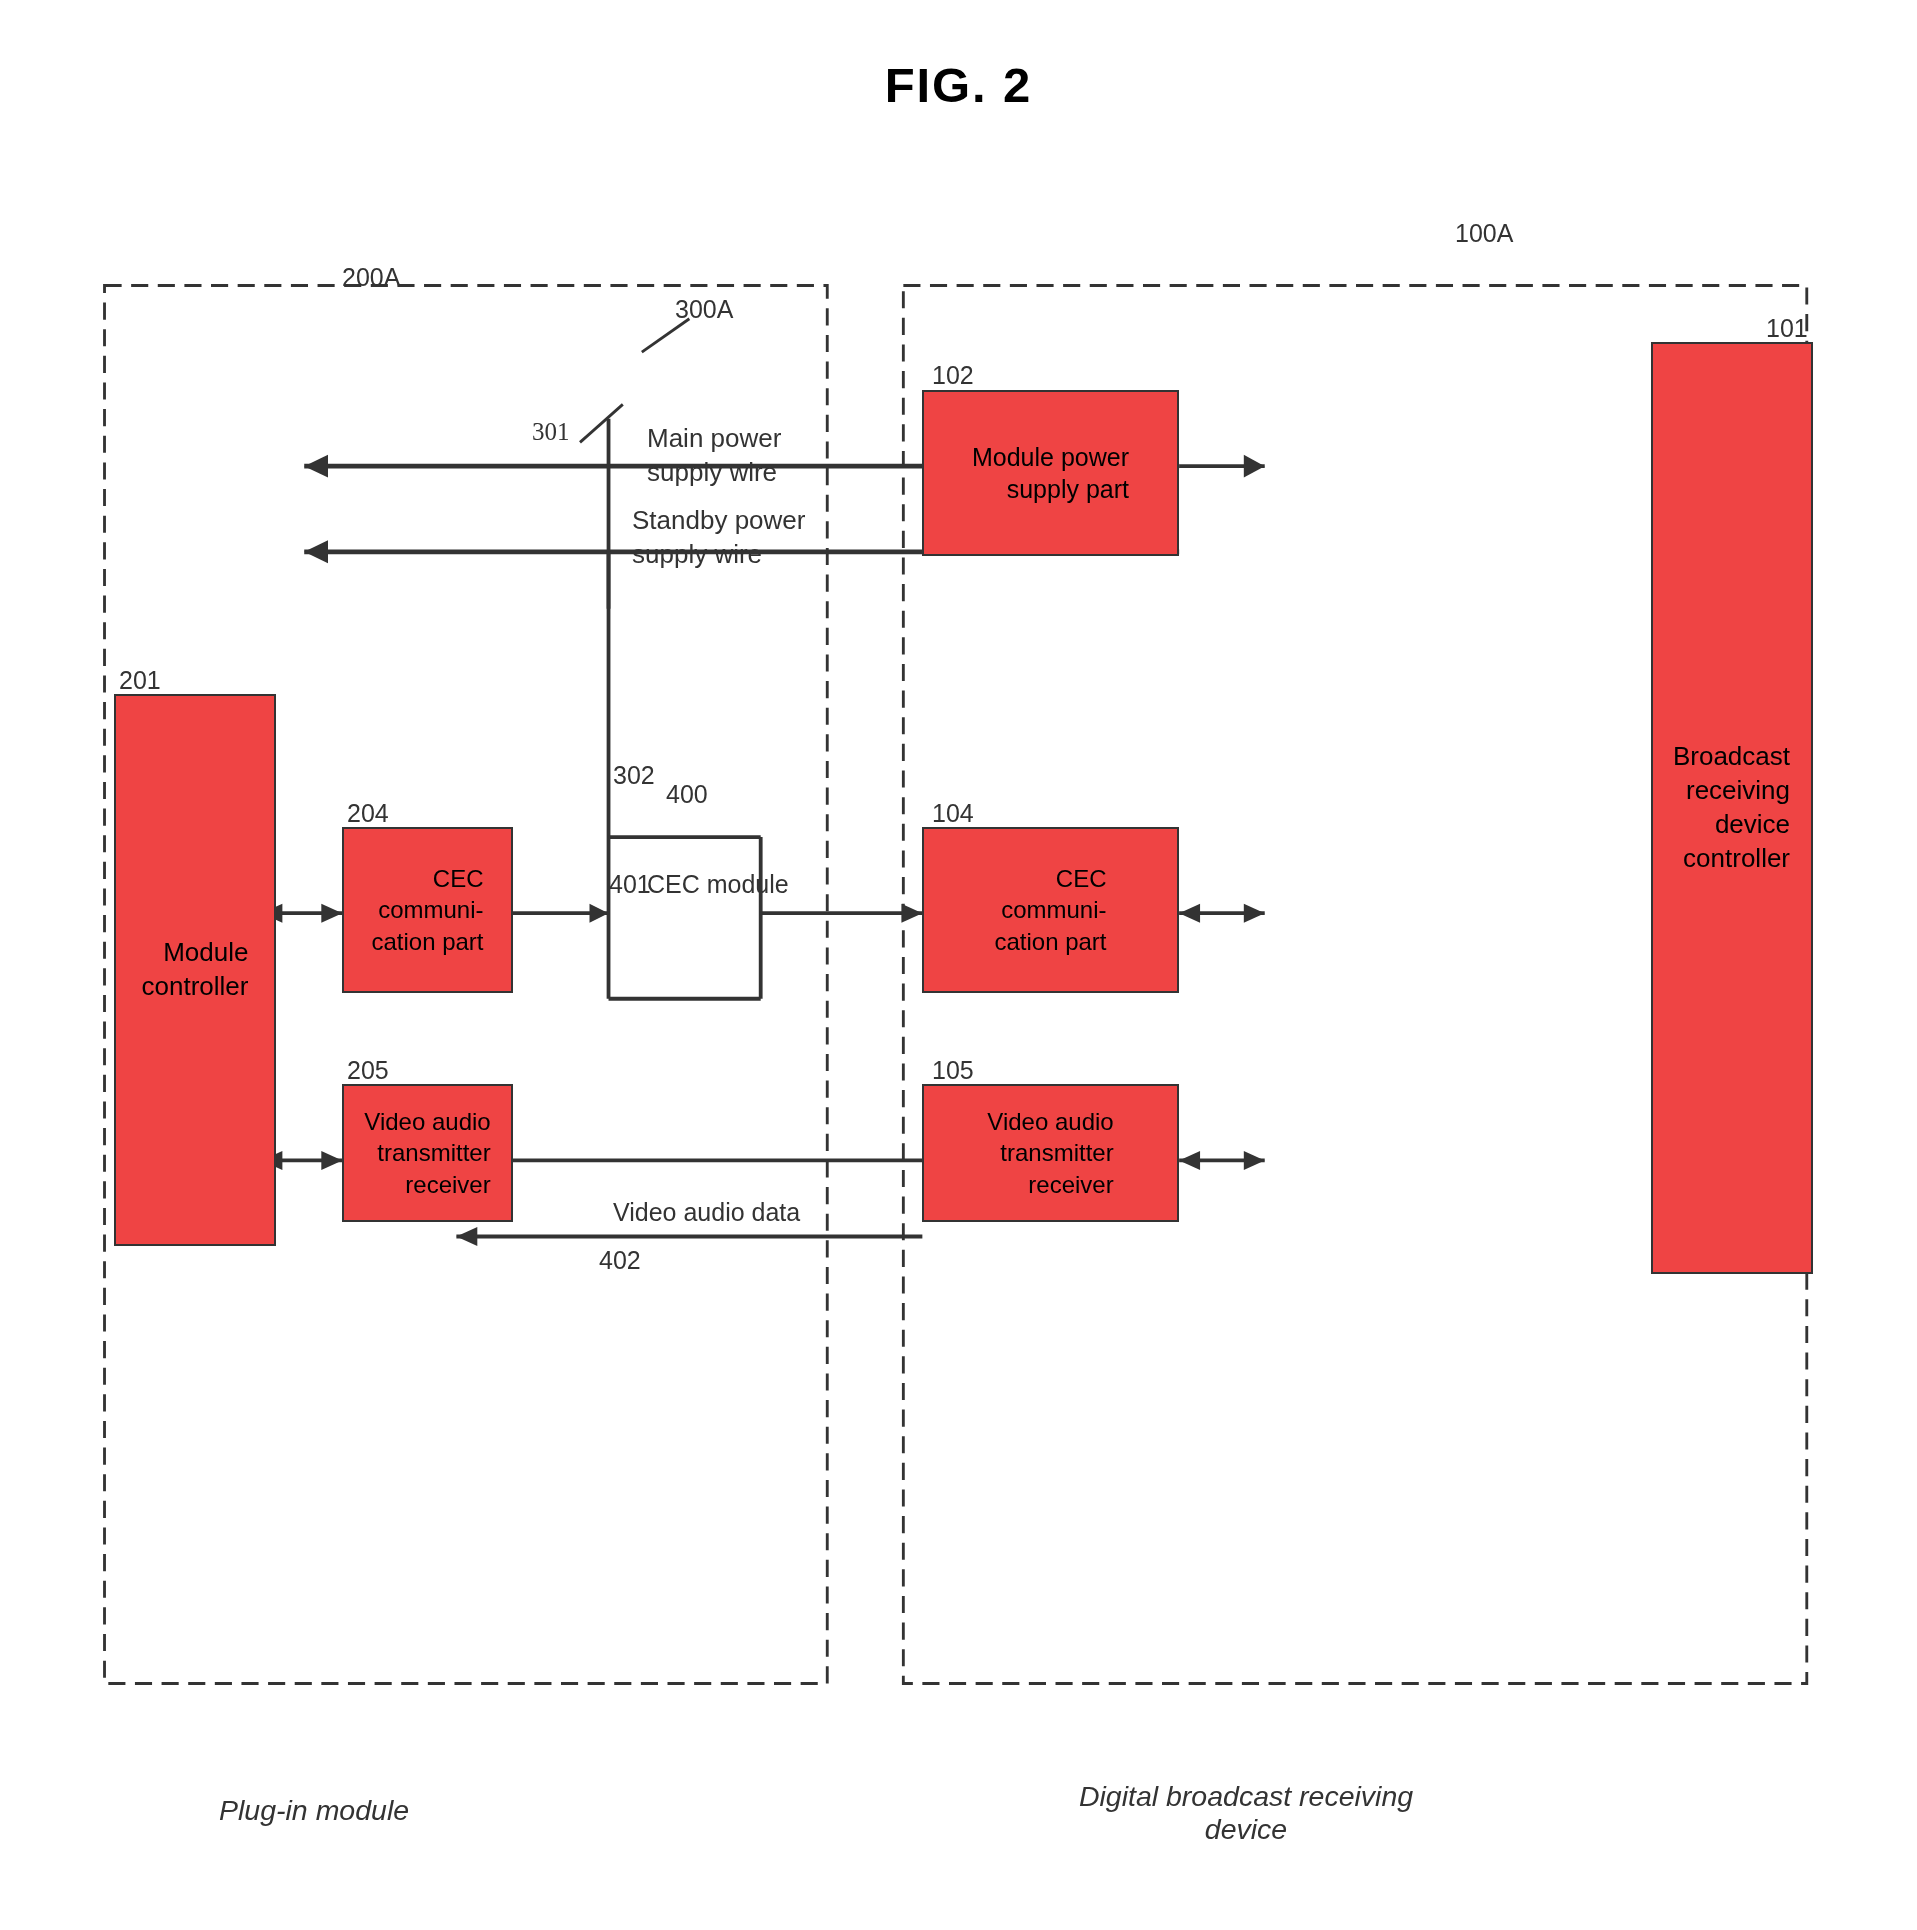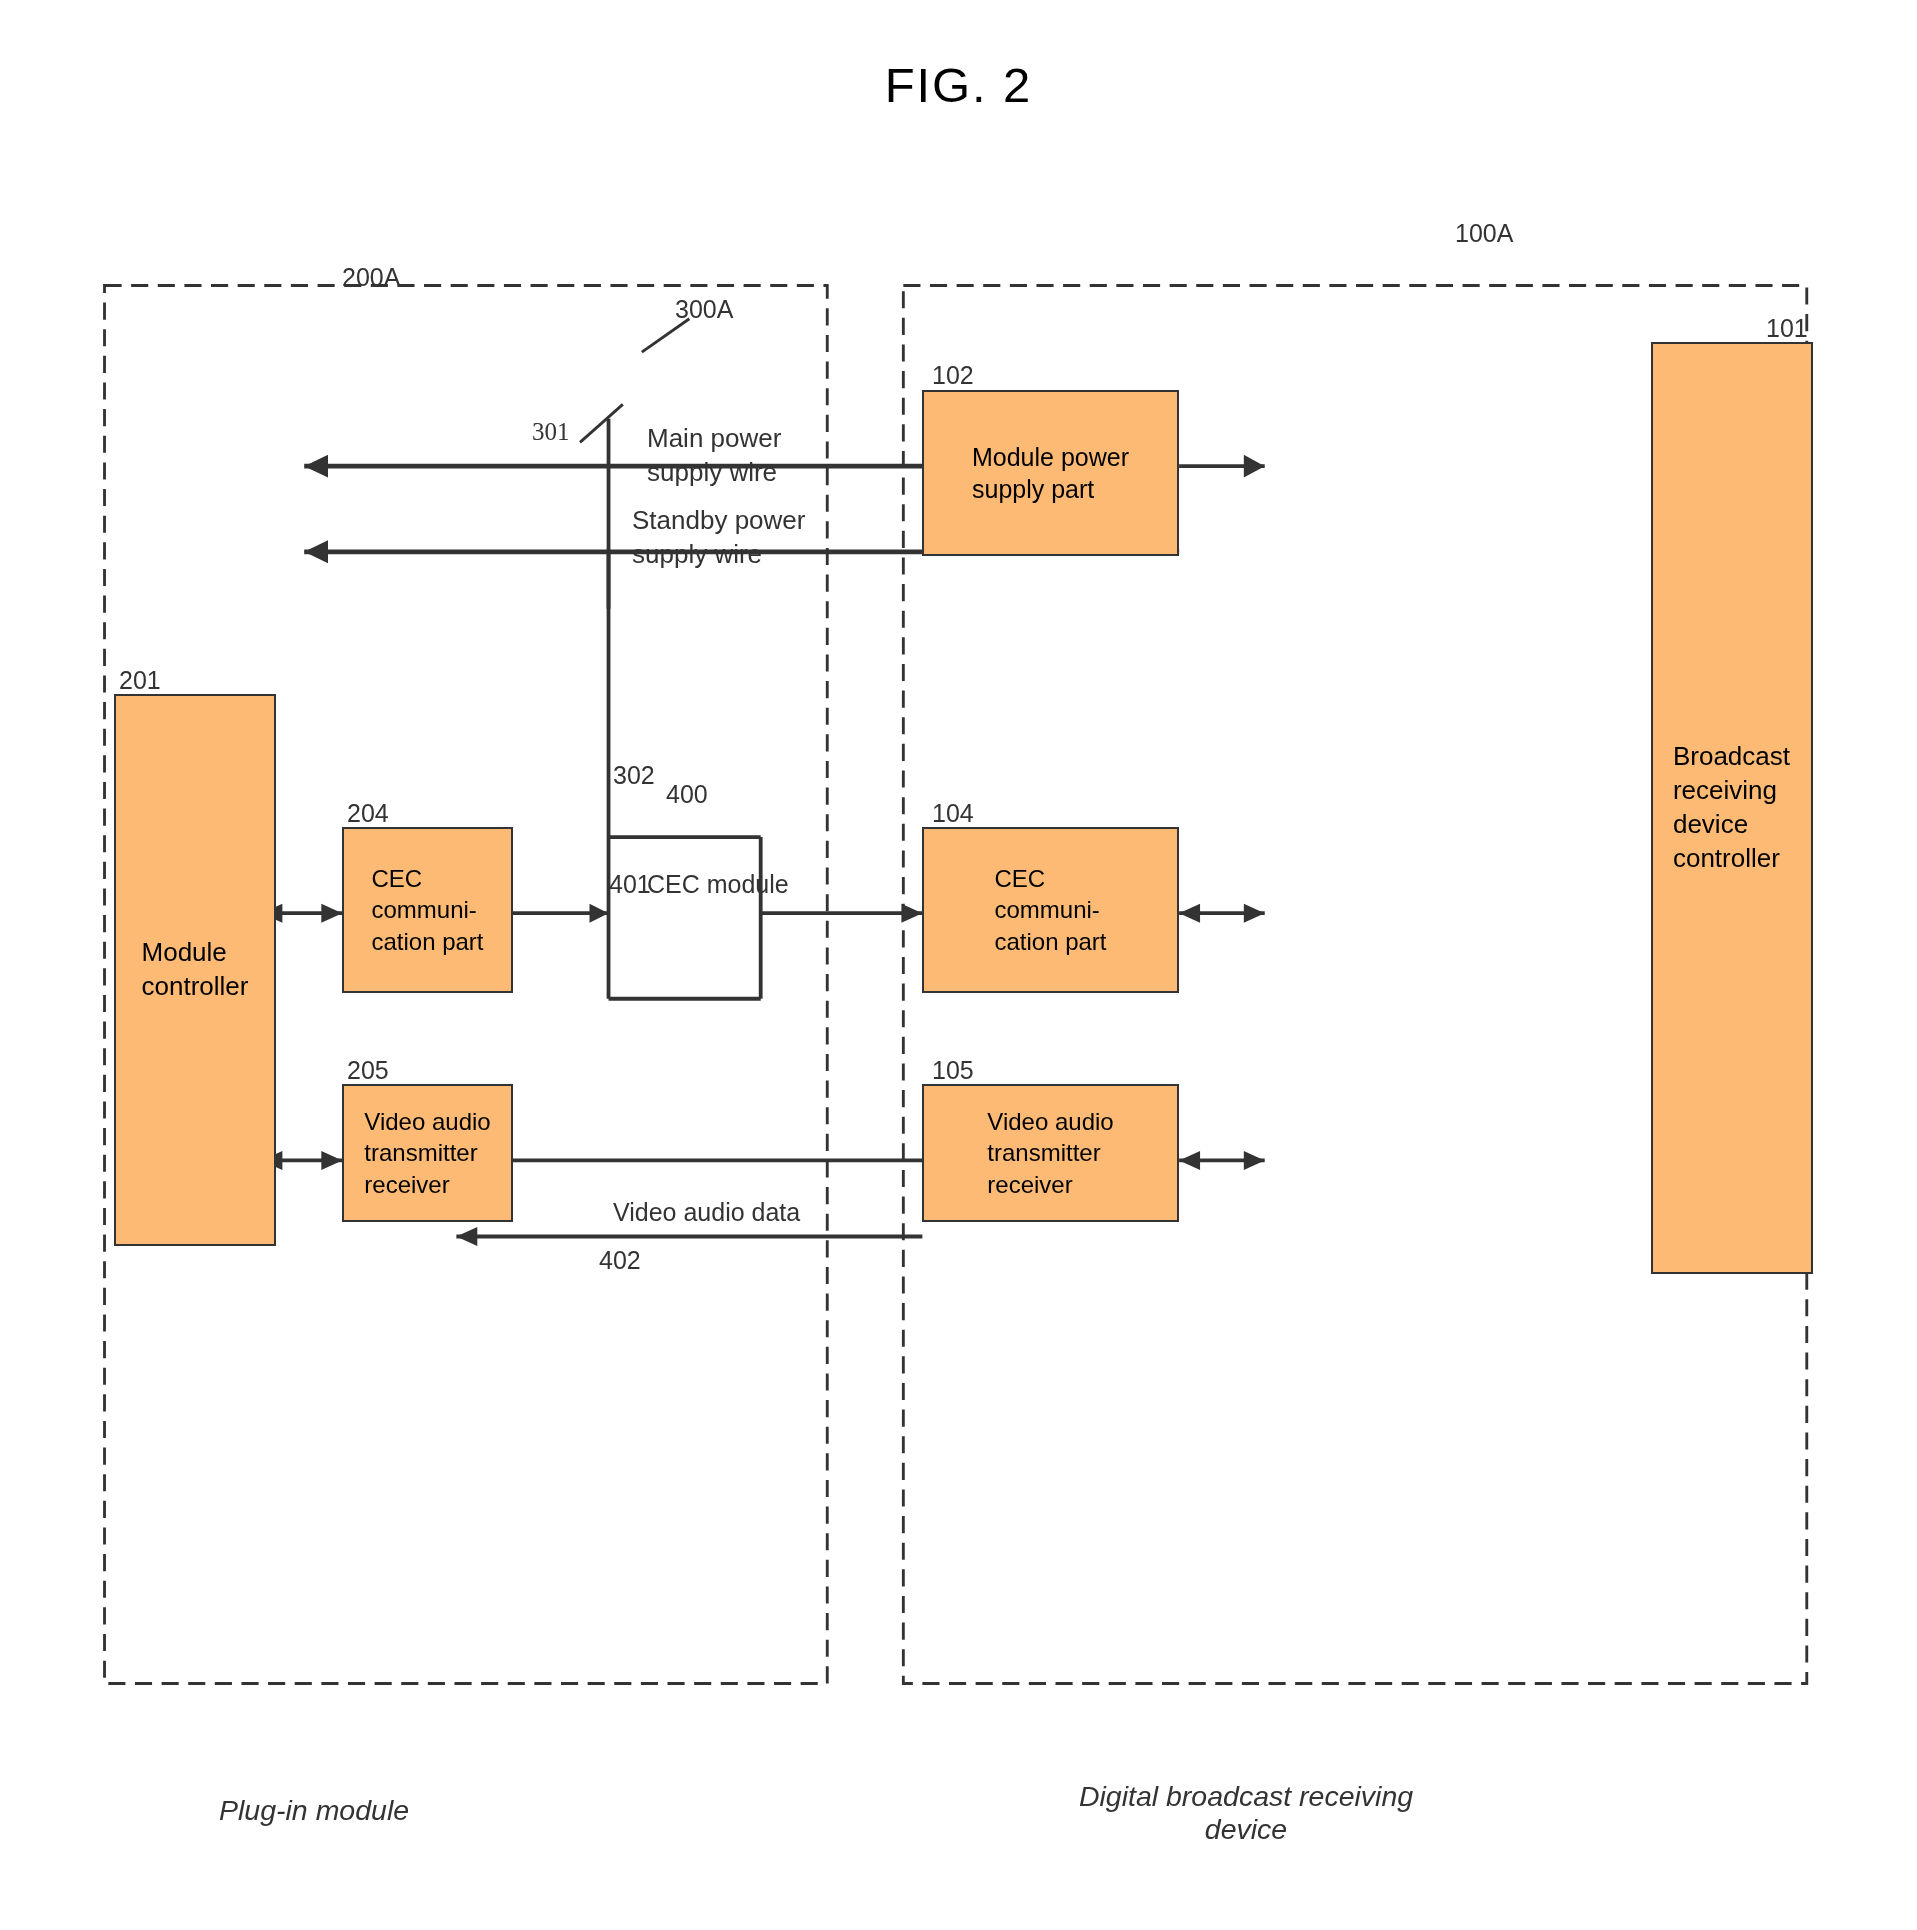--- a/index.html
+++ b/index.html
@@ -8,42 +8,42 @@
       font-family: Arial, sans-serif;
       width: 1917px;
       height: 1931px;
       position: relative;
       overflow: hidden;
     }
 
     .page-title {
       text-align: center;
       font-size: 49px;
-      font-weight: normal;
+      font-weight: bold;
       padding-top: 57px;
       letter-spacing: 1.9px;
     }
 
     .diagram-container {
       position: absolute;
       top: 171px;
       left: 95px;
       right: 95px;
       bottom: 76px;
     }
 
     
     .comp-box {
       position: absolute;
       border: 2.9px solid #333;
-      background: #fdba74;
+      background: #ef4444;
       display: flex;
       align-items: center;
       justify-content: center;
-      text-align: left;
+      text-align: right;
       font-size: 25px;
       line-height: 1.3;
     }
 
     
     .ref-label {
       position: absolute;
       font-size: 25px;
       color: #333;
     }

